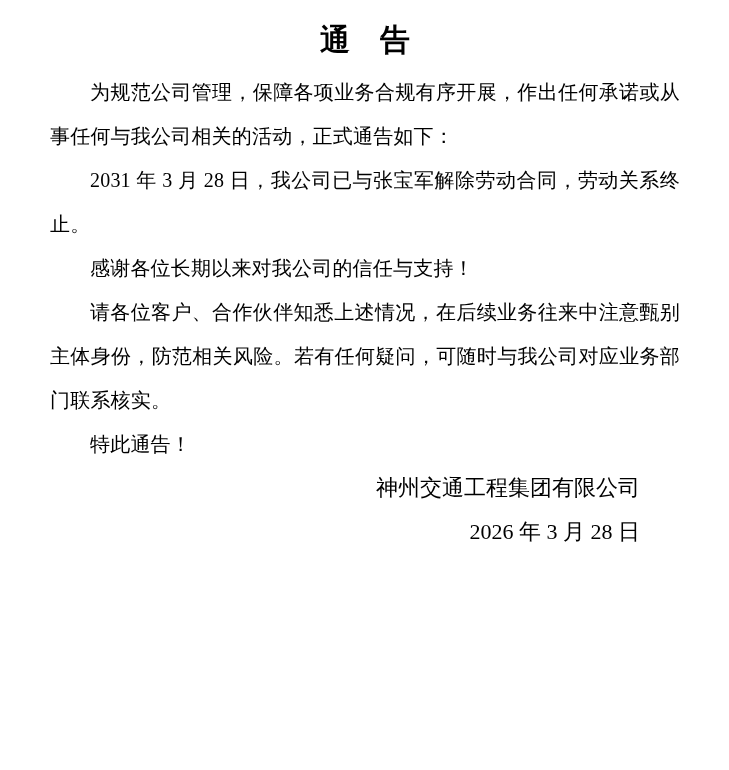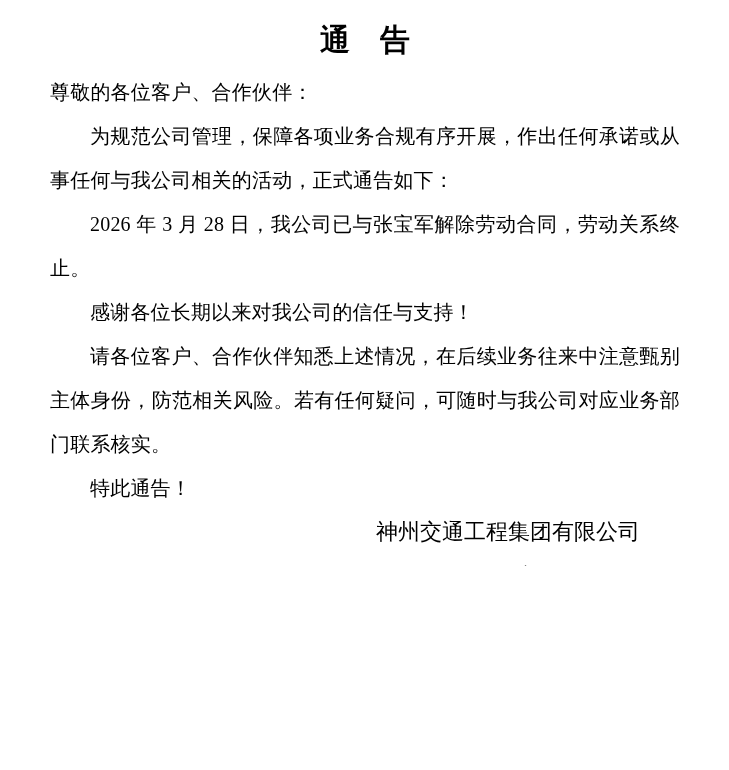--- a/index.html
+++ b/index.html
@@ -50,25 +50,24 @@
 </style>
 </head>
 <body>
 
 <div class="page">
 
   <h1 class="doc-title">通　告</h1>
 
   <div class="body-text">
 
-    <p>尊敬的各位客户、合作伙伴：</p>
 
     <p class="indent">为规范公司管理，保障各项业务合规有序开展，作出任何承诺或从事任何与我公司相关的活动，正式通告如下：</p>
 
-    <p class="indent">2026 年 3 月 28 日，我公司已与张宝军解除劳动合同，劳动关系终止。</p>
+    <p class="indent">2031 年 3 月 28 日，我公司已与张宝军解除劳动合同，劳动关系终止。</p>
 
 
     <p class="indent">感谢各位长期以来对我公司的信任与支持！</p>
 
     <p class="indent">请各位客户、合作伙伴知悉上述情况，在后续业务往来中注意甄别主体身份，防范相关风险。若有任何疑问，可随时与我公司对应业务部门联系核实。</p>
 
     <p class="indent">特此通告！</p>
   </div>
 
   <div class="sign-block">

